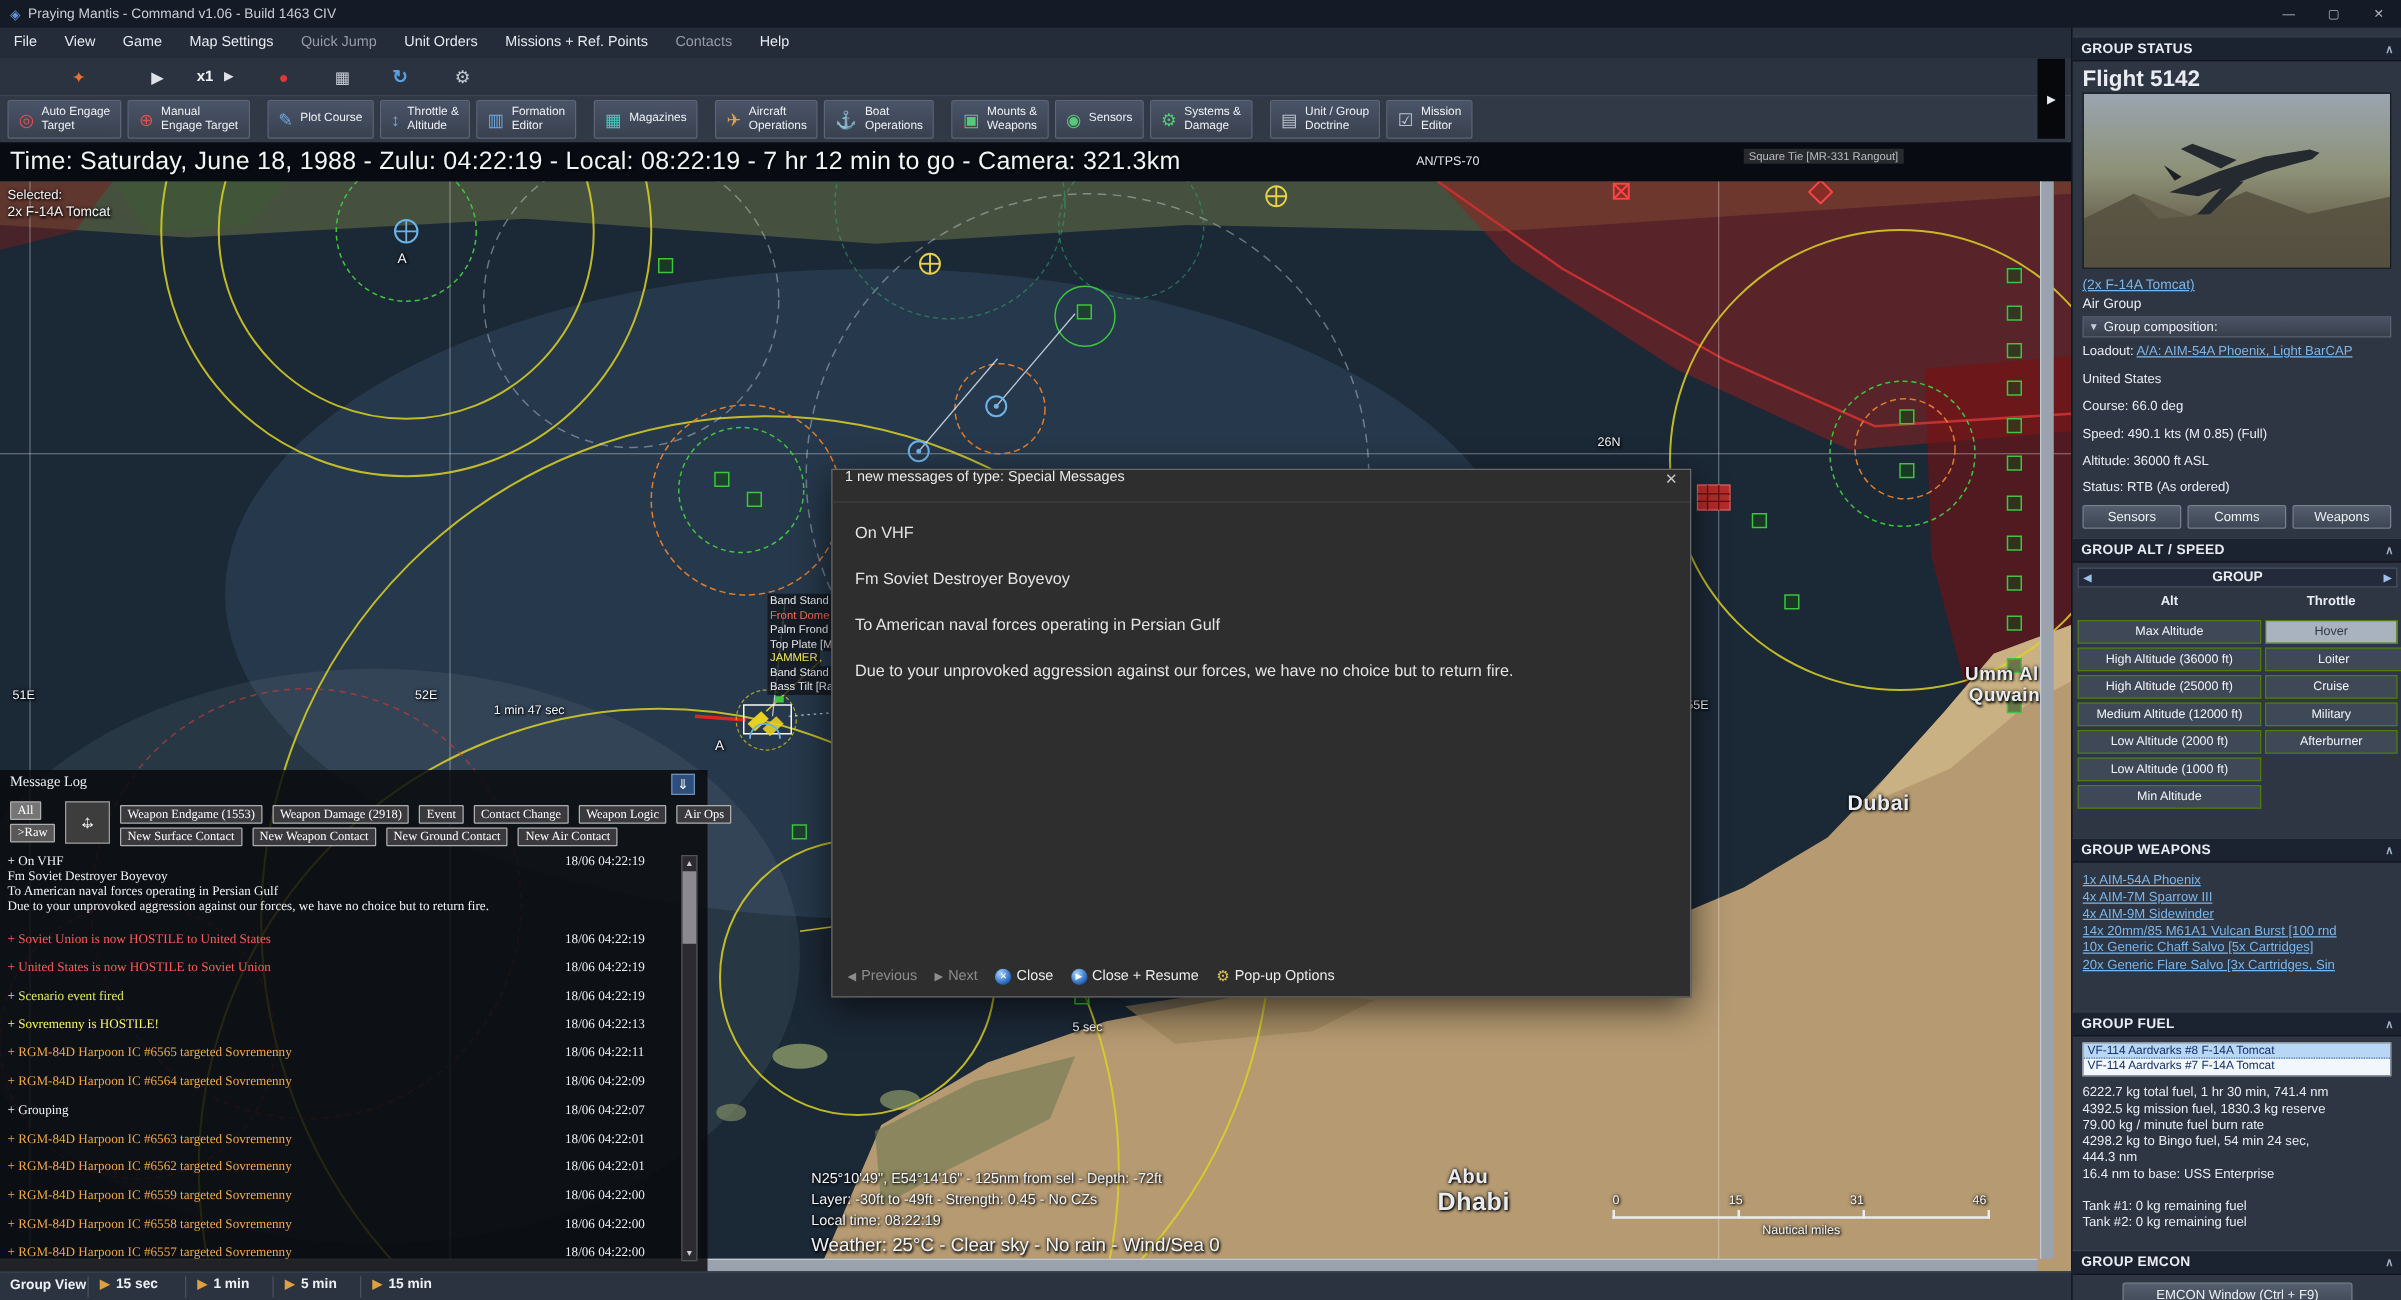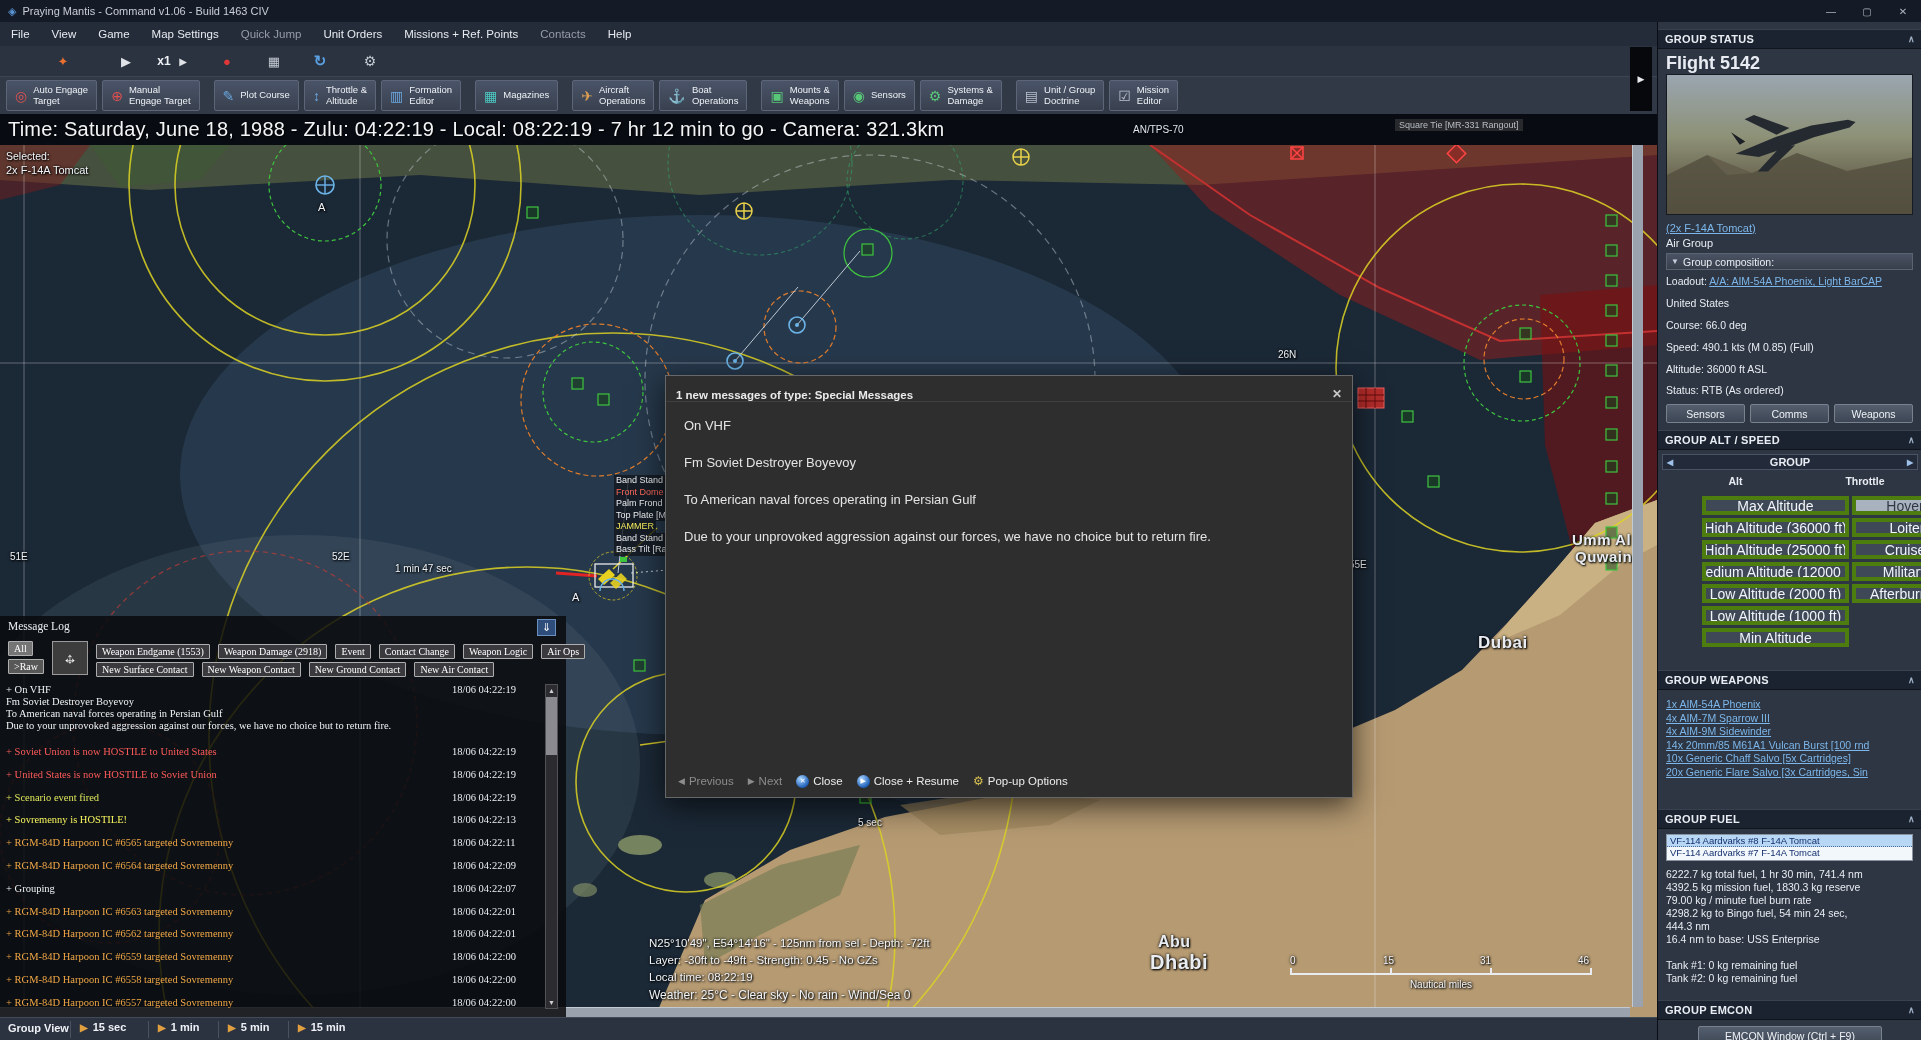--- a/index.html
+++ b/index.html
@@ -45,21 +45,21 @@
   .emline{font-size:9px;line-height:11.5px;background:rgba(18,22,28,0.78);padding:0 2px;width:fit-content;color:#e8ecef;}
   .em-red{color:#ff6a5a;} .em-yellow{color:#f6ee5c;}
   #map .hscroll{position:absolute;left:0;top:862px;width:1630px;height:10px;background:#9aa3ad;border-top:1px solid #c2c9d0;}
   #map .vscroll{position:absolute;left:1632px;top:0;width:11px;height:862px;background:#9aa3ad;border-left:1px solid #c2c9d0;}
 
   
   #expandstrip{position:absolute;left:1630px;top:47px;width:22px;height:64px;background:#06080c;display:flex;align-items:center;justify-content:center;color:#e8ecf0;font-size:9px;z-index:3;}
 
   
   #dialog{position:absolute;left:665px;top:375px;width:688px;height:423px;background:#2e2e2e;border:1px solid #686868;box-shadow:0 8px 28px rgba(0,0,0,0.65);z-index:6;}
-  #dialog .dheader{height:26px;border-bottom:1px solid #404040;display:flex;align-items:flex-end;padding:0 10px;font-size:11.5px;color:#eaeaea;font-weight:bold;}
+  #dialog .dheader{height:26px;border-bottom:1px solid #404040;display:flex;align-items:flex-start;padding:0 10px;font-size:11.5px;color:#eaeaea;}
   #dialog .dclose{margin-left:auto;color:#c8c8c8;font-size:12px;cursor:default;}
   #dialog .dbody{padding:16px 18px;font-size:13px;color:#e4e4e4;}
   #dialog .dbody div{margin-bottom:22px;}
   #dialog .dfooter{position:absolute;left:12px;bottom:9px;display:flex;align-items:center;gap:14px;font-size:11.5px;color:#ececec;}
   .dfbtn{display:flex;align-items:center;gap:4px;}
   .dim{color:#8c8c8c;}
   .sphere{display:inline-flex;width:13px;height:13px;border-radius:50%;background:radial-gradient(circle at 35% 30%,#a8d4ff,#2060b8 70%,#123a70);align-items:center;justify-content:center;color:#fff;font-size:7px;}
 
   
   #msglog{position:absolute;left:0;top:616px;width:566px;height:401px;background:rgba(8,9,12,0.84);z-index:5;color:#eef1f4;font-family:Liberation Serif, serif;}
@@ -86,21 +86,21 @@
   #logscroll .thumb{position:absolute;left:0;top:12px;width:11px;height:58px;background:#8a8a90;}
   #logscroll .sa{position:absolute;left:0;width:11px;height:11px;display:flex;align-items:center;justify-content:center;font-size:7px;color:#cfcfd4;}
 
   
   #sidebar{position:absolute;left:1657px;top:22px;width:264px;height:1018px;background:#2e3643;border-left:1px solid #0b0f15;color:#e9edf3;font-size:10.5px;overflow:hidden;}
   .shead{position:absolute;left:0;width:264px;height:20px;background:#1b2330;border-top:1px solid #39414e;border-bottom:1px solid #10151d;display:flex;align-items:center;padding:0 7px;font-size:11px;font-weight:bold;letter-spacing:0.3px;}
   .shead .chev{margin-left:auto;color:#9fb0c4;font-size:9px;}
   .slink{color:#7cb6ea;text-decoration:underline;}
   .srow{position:absolute;left:8px;white-space:nowrap;}
   .sbtn{position:absolute;display:flex;align-items:center;justify-content:center;background:linear-gradient(#545e6e,#3d4654);border:1px solid #78828f;border-radius:2px;color:#eef2f6;font-size:10.5px;}
-  .cell{position:absolute;height:19px;background:#3e4857;border:4px solid #4d7c0f;color:#f2f5f9;font-size:14px;display:flex;align-items:center;justify-content:center;white-space:nowrap;overflow:hidden;margin-left:40px;}
+  .cell{position:absolute;height:19px;background:#3e4857;border:1px solid #4d7c0f;color:#f2f5f9;font-size:10px;display:flex;align-items:center;justify-content:center;white-space:nowrap;overflow:hidden;}
   .cell.off{background:#a9b3bf;color:#313843;}
   .wlink{position:absolute;left:8px;color:#7cb6ea;text-decoration:underline;font-size:10.5px;white-space:nowrap;overflow:hidden;width:250px;}
   #photo{position:absolute;left:8px;top:52px;width:247px;height:141px;border:1px solid #171b22;background:linear-gradient(180deg,#9aa5b0 0%,#8d9176 45%,#6e6a55 72%,#4e4a3c 100%);overflow:hidden;}
   #compbar{position:absolute;left:8px;top:231px;width:247px;height:17px;background:linear-gradient(#4a5364,#383f4c);border:1px solid #5a6372;display:flex;align-items:center;font-size:10.5px;}
   #groupbar{position:absolute;left:4px;top:432px;width:256px;height:16px;background:#232b3a;border:1px solid #495363;display:flex;align-items:center;font-size:11px;font-weight:bold;}
   #fuelbox{position:absolute;left:8px;top:812px;width:247px;height:27px;background:#f2f7fc;border:1px solid #8a94a0;font-size:9.5px;color:#14306e;overflow:hidden;}
   #fuelbox .fr{height:12px;line-height:12px;padding-left:3px;white-space:nowrap;overflow:hidden;}
   #fuelbox .sel{background:#b7d7f4;border-bottom:1px dotted #4a6a9a;}
   .fline{position:absolute;left:8px;font-size:10.5px;white-space:nowrap;}
 
@@ -425,21 +425,21 @@
     </div>
 
     <div class="mlabel" style="left:395px;top:418px;">1 min 47 sec</div>
     <div class="mlabel" style="left:858px;top:672px;">5 sec</div>
     <div class="mlabel" style="left:318px;top:56px;font-size:11px;">A</div>
     <div class="mlabel" style="left:572px;top:446px;font-size:11px;">A</div>
 
     <div class="mlabel" style="left:649px;top:792px;font-size:11.5px;">N25°10'49", E54°14'16" - 125nm from sel - Depth: -72ft</div>
     <div class="mlabel" style="left:649px;top:809px;font-size:11.5px;">Layer: -30ft to -49ft - Strength: 0.45 - No CZs</div>
     <div class="mlabel" style="left:649px;top:826px;font-size:11.5px;">Local time: 08:22:19</div>
-    <div class="mlabel" style="left:649px;top:843px;font-size:12px;">Weather: 25°C - Clear sky - No rain - Wind/Sea 0</div>
+    <div class="mlabel" style="left:649px;top:843px;font-size:15px;">Weather: 25°C - Clear sky - No rain - Wind/Sea 0</div>
 
     <div class="abs ts" style="left:1290px;top:810px;width:302px;color:#f0f4f8;">
       <div style="position:relative;height:13px;font-size:10px;">
         <span style="position:absolute;left:0;">0</span>
         <span style="position:absolute;left:93px;">15</span>
         <span style="position:absolute;left:190px;">31</span>
         <span style="position:absolute;left:288px;">46</span>
       </div>
       <div style="position:relative;height:7px;border-bottom:2px solid #e8ecf0;">
         <span style="position:absolute;left:0;top:0;width:2px;height:7px;background:#e8ecf0;"></span>

